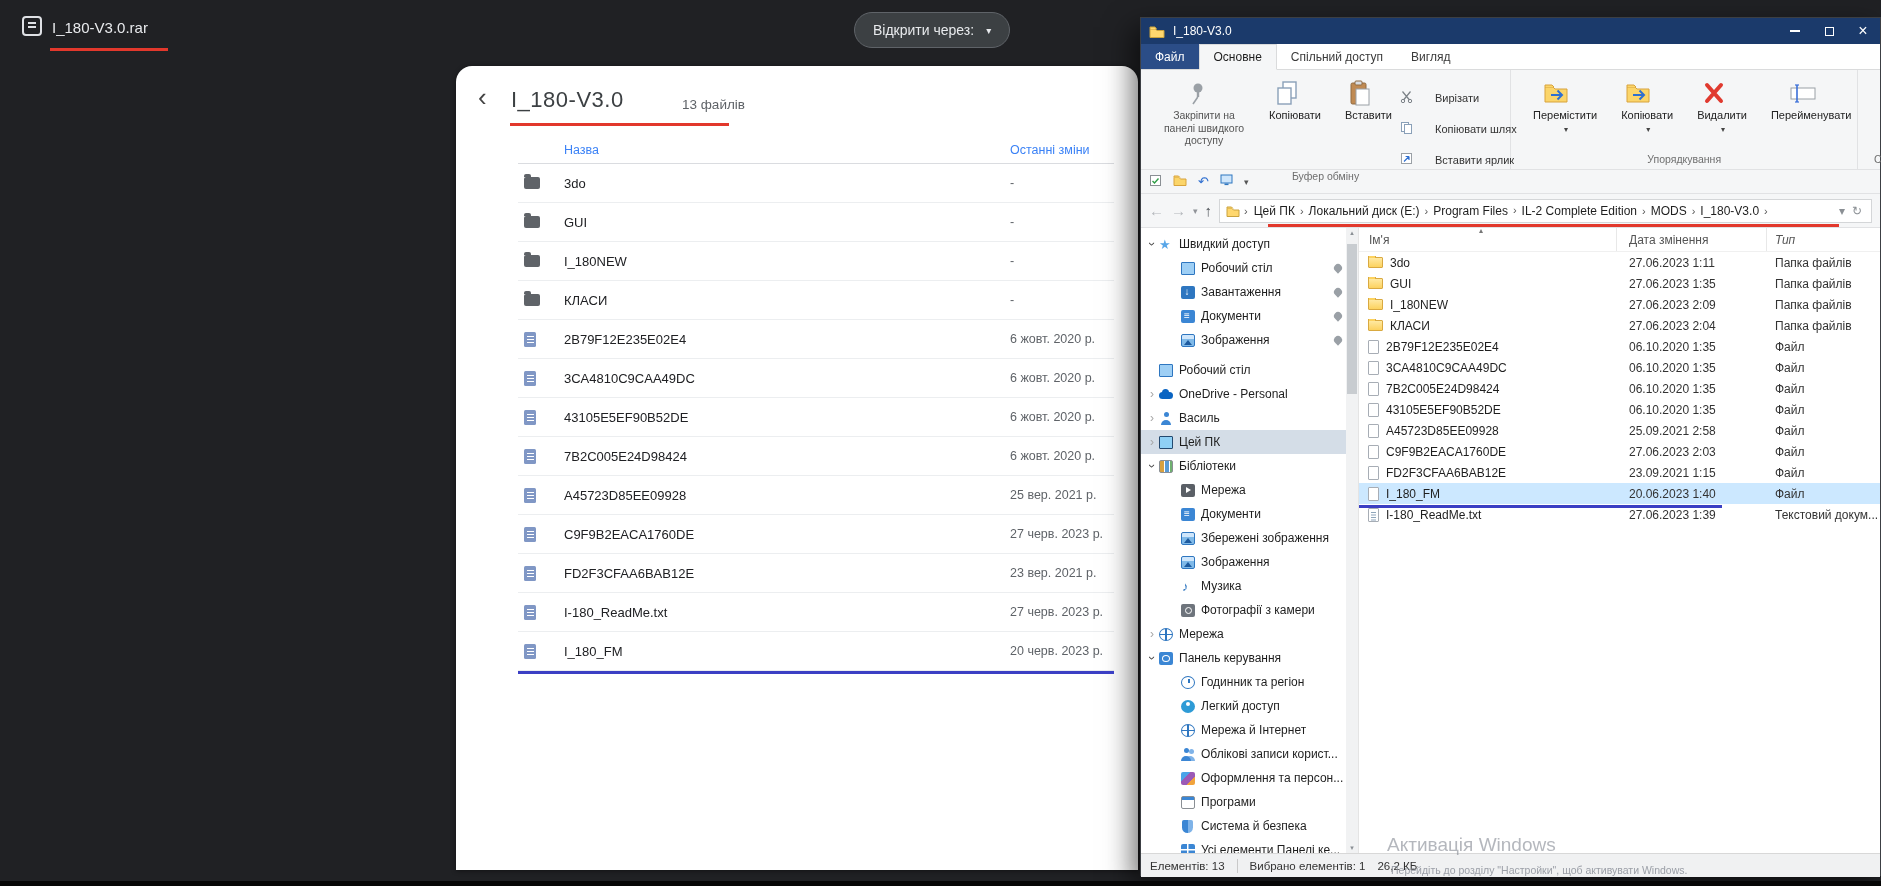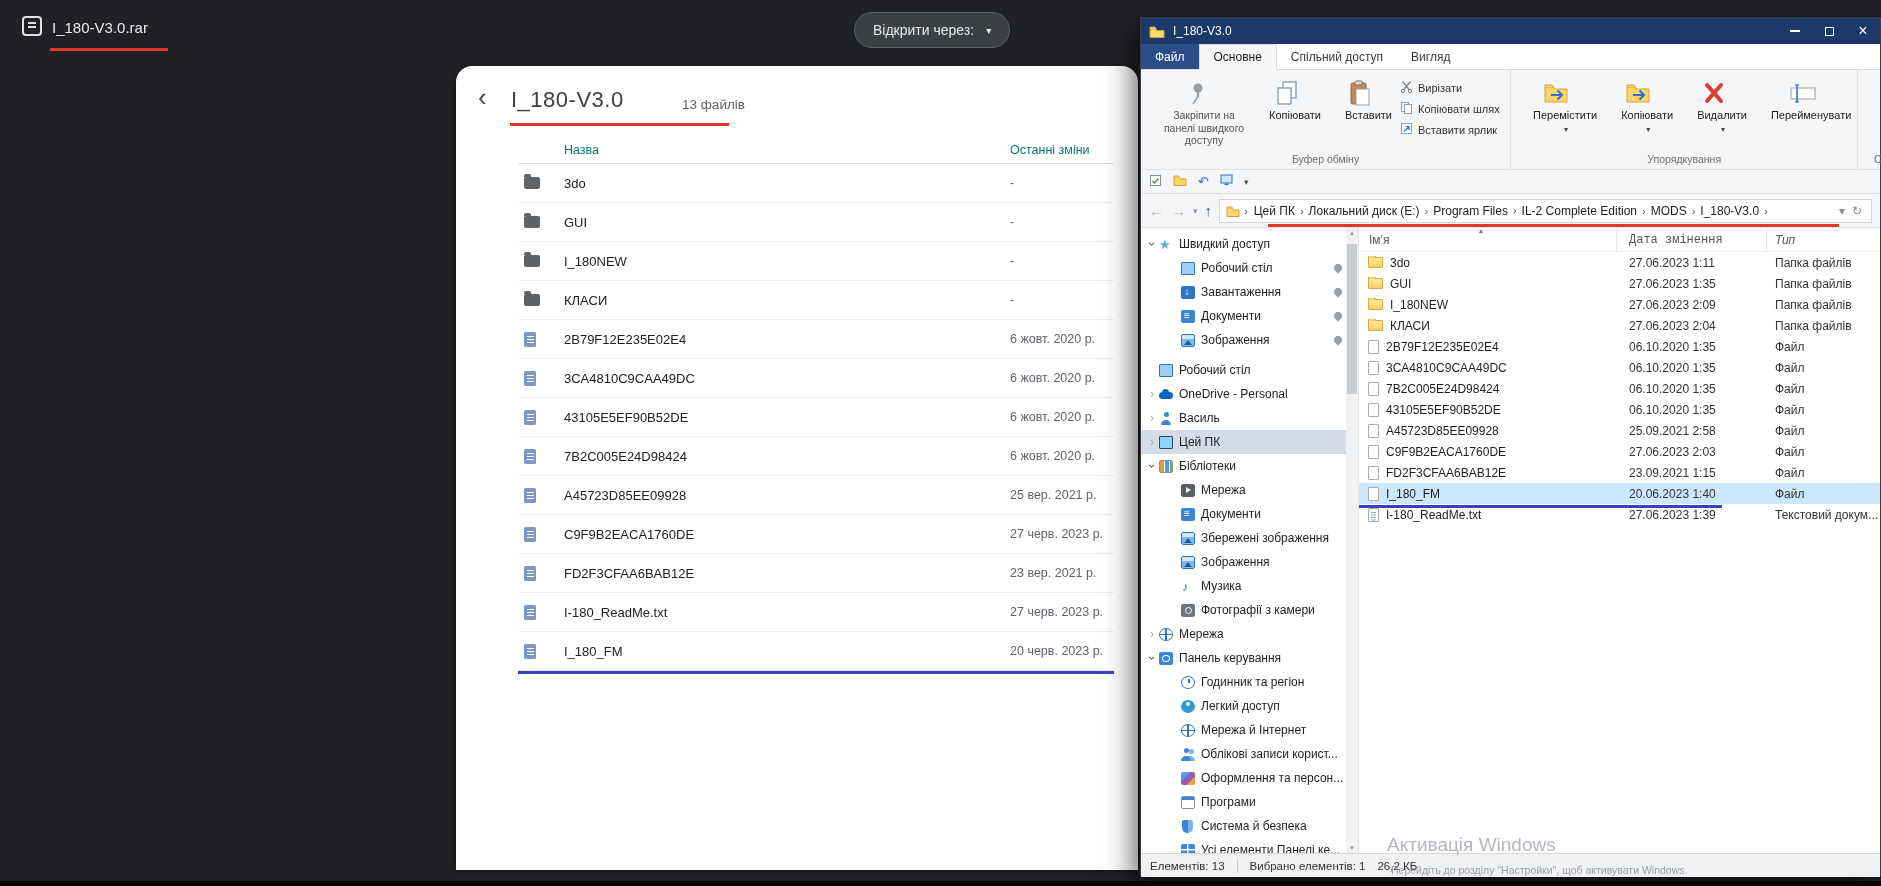--- a/index.html
+++ b/index.html
@@ -31,21 +31,21 @@
     background:#3c4043;border:1px solid #5f6368;color:#e8eaed;font-size:14px;display:flex;align-items:center;gap:12px;cursor:pointer;}
   .openwith-pill .g-down{font-size:10px;color:#e8eaed;}
 
   .drive-card{position:absolute;left:456px;top:66px;width:682px;height:804px;background:#fff;
     border-radius:16px 16px 0 0;box-shadow:0 1px 5px rgba(0,0,0,.45);}
   .card-back{position:absolute;left:22px;top:18px;font-size:26px;line-height:26px;color:#444;cursor:pointer;}
   .card-title{position:absolute;left:55px;top:21px;font-size:22px;letter-spacing:.5px;color:#3c4043;}
   .card-count{position:absolute;left:226px;top:31px;font-size:13.5px;color:#5f6368;}
   .red-underline-2{position:absolute;left:54px;top:57px;width:219px;height:3px;background:var(--accent-red,#e2382c);}
   .card-table{position:absolute;left:62px;top:72px;width:596px;}
-  .card-cols{height:26px;border-bottom:1px solid #dadce0;position:relative;font-size:12.5px;color:#0f766e;}
+  .card-cols{height:26px;border-bottom:1px solid #dadce0;position:relative;font-size:12.5px;color:#3b82f6;}
   .card-col-name{position:absolute;left:46px;top:5px;}
   .card-col-mod{position:absolute;left:492px;top:5px;}
   .drive-row{height:39px;border-bottom:1px solid #eceef0;display:flex;align-items:center;position:relative;cursor:pointer;}
   .drive-row .dicon{margin-left:6px;flex:none;}
   .drive-row .dname{position:absolute;left:46px;font-size:13px;color:#202124;}
   .drive-row .ddate{position:absolute;left:492px;font-size:12.5px;color:#5f6368;}
   .dk-folder{width:16px;height:12px;background:#5f6368;border-radius:2px;position:relative;}
   .dk-folder::before{content:"";position:absolute;top:-3px;left:0;width:7px;height:3px;background:#5f6368;border-radius:2px 2px 0 0;}
   .dk-file{width:12px;height:15px;background:#8097c5;border-radius:1.5px;position:relative;}
   .dk-file::before{content:"";position:absolute;left:2.5px;top:4px;width:7px;height:1.5px;background:#fff;box-shadow:0 3px 0 #fff,0 6px 0 #fff;}
@@ -72,21 +72,21 @@
   .rgroup-content{flex:1;display:flex;align-items:flex-start;}
   .rgroup-label{height:16px;text-align:center;font-size:10.5px;color:#6e6e6e;}
   .rbtn{cursor:pointer;}
   .rbtn.big{display:flex;flex-direction:column;align-items:center;padding:4px 4px 0;gap:3px;}
   .rbtn.big .ricon{height:30px;display:flex;align-items:flex-end;justify-content:center;}
   .rbtn.big .rlabel{font-size:11px;line-height:12.5px;text-align:center;color:#222;margin-left:16px;}
   .rbtn.pin-btn{width:106px;}
   .rbtn.pin-btn .rlabel{font-size:10.5px;color:#555;}
   .dd{font-size:8px;color:#444;margin-left:2px;}
   .rsmall-col{display:flex;flex-direction:column;justify-content:flex-start;padding-top:5px;width:112px;}
-  .rbtn.small{display:flex;align-items:center;gap:5px;height:21px;padding:0 4px;font-size:11px;color:#333;white-space:nowrap;}
+  .rbtn.small{display:flex;align-items:center;gap:22px;height:21px;padding:0 4px;font-size:11px;color:#333;white-space:nowrap;margin-top:10px;}
 
   .qatrow{height:24px;background:#f5f6f7;border-bottom:1px solid #e1e2e4;display:flex;align-items:center;gap:11px;padding-left:8px;}
   .qat-undo{color:#2f6fd0;font-size:13px;}
   .qat-dd{font-size:9px;color:#555;}
 
   .addrrow{height:34px;background:#f5f6f7;display:flex;align-items:center;gap:7px;padding:0 8px;border-bottom:1px solid #e1e2e4;position:relative;}
   .nav-arrow{font-size:15px;cursor:pointer;}
   .nav-arrow.disabled{color:#b4b7bb;}
   .nav-arrow.up{color:#50545a;}
   .addr-dd{font-size:9px;color:#909398;cursor:pointer;}
@@ -161,21 +161,21 @@
 
   .nav-scroll{position:absolute;right:0;top:0;bottom:0;width:12px;background:#f1f2f3;}
   .nav-scroll .sb-up{position:absolute;top:1px;left:0;width:12px;text-align:center;font-size:7px;color:#8a8f94;}
   .nav-scroll .sb-dn{position:absolute;bottom:1px;left:0;width:12px;text-align:center;font-size:7px;color:#8a8f94;}
   .nav-thumb{position:absolute;left:1px;top:16px;width:10px;height:150px;background:#c8ccd0;cursor:pointer;}
 
   .file-pane{flex:1;position:relative;background:#fff;overflow:hidden;}
   .cols{height:24px;display:flex;border-bottom:1px solid #f0f0f0;position:relative;color:#555;font-size:12px;}
   .hcell{display:flex;align-items:center;border-right:1px solid #e8e8e8;position:relative;cursor:pointer;}
   .hcell.hname{width:258px;padding-left:10px;}
-  .hcell.hdate{width:150px;padding-left:12px;font-family:Liberation Mono, monospace;}
+  .hcell.hdate{width:150px;padding-left:12px;}
   .hcell.htype{flex:1;padding-left:8px;border-right:none;font-style:italic;}
   .sort-caret{position:absolute;left:120px;top:-2px;font-size:8px;color:#777;}
   .file-row{height:21px;display:flex;align-items:center;font-size:12px;cursor:pointer;}
   .file-row.selected{background:var(--selection-blue,#cce8ff);}
   .fcell-name{width:258px;display:flex;align-items:center;padding-left:9px;gap:7px;overflow:hidden;white-space:nowrap;}
   .fcell-date{width:150px;padding-left:12px;color:#333;white-space:nowrap;}
   .fcell-type{flex:1;padding-left:8px;color:#333;white-space:nowrap;overflow:hidden;}
   .k-folder{width:15px;height:11px;background:linear-gradient(#ffe9a2,#fcd25f);border:1px solid #d9a940;border-radius:1px;position:relative;flex:none;}
   .k-folder::before{content:"";position:absolute;top:-3px;left:-1px;width:6px;height:2px;background:#fcd25f;border:1px solid #d9a940;border-bottom:none;border-radius:1px 1px 0 0;}
   .k-file,.k-text{width:11px;height:14px;background:#fff;border:1px solid #a7adb5;border-radius:1px;position:relative;flex:none;}

